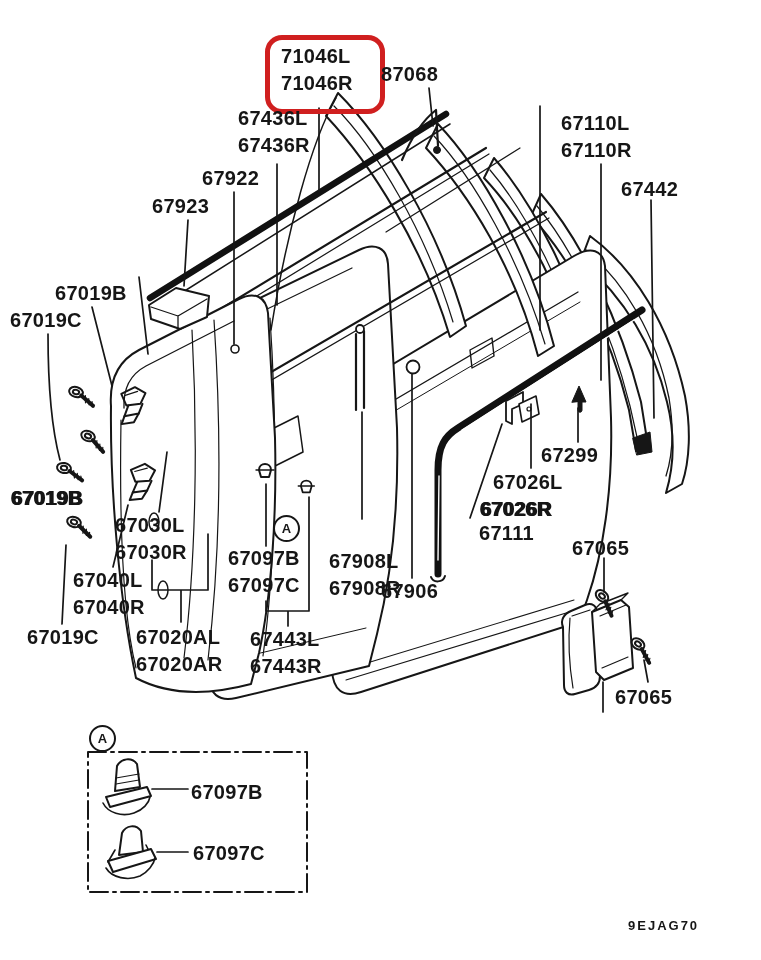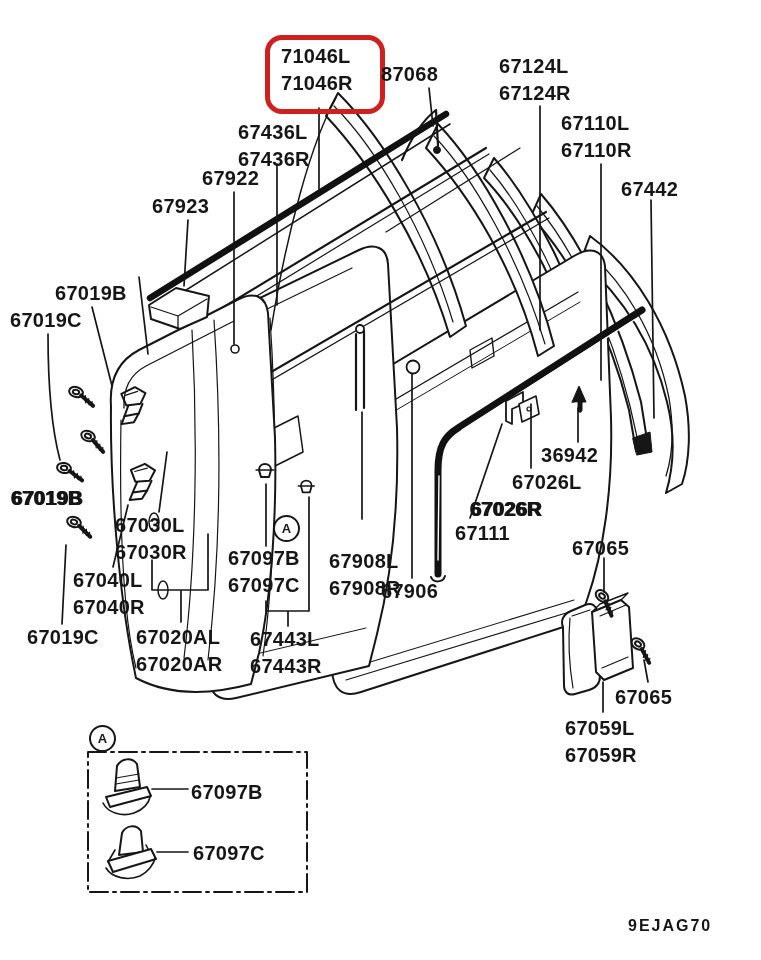--- a/index.html
+++ b/index.html
@@ -6,21 +6,21 @@
   .page{
     position:relative;width:761px;height:960px;background:#ffffff;
     font-family:"Liberation Sans", sans-serif;color:#161616;overflow:hidden;margin:0 auto;
   }
   .art{position:absolute;left:0;top:0;}
   .lbl{
     position:absolute;font-weight:700;font-size:20px;line-height:27px;
     letter-spacing:0.3px;white-space:pre-line;color:#161616;
   }
   .dbl{text-shadow:1px 0 0 #161616,-0.6px 0 0 #161616;}
-  .code{font-size:16px;line-height:15px;letter-spacing:2px;font-weight:700;text-align:center;}
+  .code{font-size:13px;line-height:15px;letter-spacing:2px;font-weight:700;text-align:center;}
   .hl{
     position:absolute;left:265px;top:35px;width:110px;height:69px;
     border:5px solid #d01f1f;border-radius:17px;
   }
   .marker{
     position:absolute;width:23px;height:23px;border:2px solid #161616;border-radius:50%;
     display:flex;align-items:center;justify-content:center;
     font-size:13px;font-weight:700;background:#fff;
   }
 </style>
@@ -197,54 +197,50 @@
       </g>
       <path d="M152,789 H188 M157,852 H188" stroke-width="1.7"></path>
     </g>
   </svg>
 
   <div class="hl" style="border-color: rgb(208, 31, 31);"></div>
 
   <div class="lbl" style="left:281px;top:43px">71046L
 71046R</div>
   <div class="lbl" style="left:381px;top:61px">87068</div>
-  <div class="lbl" style="left:499px;top:53px">67124L
-67124R</div>
   <div class="lbl" style="left:561px;top:110px">67110L
 67110R</div>
   <div class="lbl" style="left:621px;top:176px">67442</div>
-  <div class="lbl" style="left:238px;top:119px">67436L
+  <div class="lbl" style="left:238px;top:105px">67436L
 67436R</div>
   <div class="lbl" style="left:202px;top:165px">67922</div>
   <div class="lbl" style="left:152px;top:193px">67923</div>
   <div class="lbl" style="left:55px;top:280px">67019B</div>
   <div class="lbl" style="left:10px;top:307px">67019C</div>
   <div class="lbl dbl" style="left:11px;top:485px">67019B</div>
   <div class="lbl" style="left:115px;top:512px">67030L
 67030R</div>
   <div class="lbl" style="left:73px;top:567px">67040L
 67040R</div>
   <div class="lbl" style="left:27px;top:624px">67019C</div>
   <div class="lbl" style="left:136px;top:624px">67020AL
 67020AR</div>
   <div class="lbl" style="left:228px;top:545px">67097B
 67097C</div>
   <div class="lbl" style="left:250px;top:626px">67443L
 67443R</div>
   <div class="lbl" style="left:329px;top:548px">67908L
 67908R</div>
   <div class="lbl" style="left:381px;top:578px">67906</div>
-  <div class="lbl" style="left:455px;top:520px">67111</div>
-  <div class="lbl" style="left:512px;top:469px">67026L</div>
-  <div class="lbl dbl" style="left:470px;top:496px">67026R</div>
-  <div class="lbl" style="left:541px;top:442px">36942</div>
+  <div class="lbl" style="left:479px;top:520px">67111</div>
+  <div class="lbl" style="left:493px;top:469px">67026L</div>
+  <div class="lbl dbl" style="left:480px;top:496px">67026R</div>
+  <div class="lbl" style="left:541px;top:442px">67299</div>
   <div class="lbl" style="left:572px;top:535px">67065</div>
   <div class="lbl" style="left:615px;top:684px">67065</div>
-  <div class="lbl" style="left:565px;top:715px">67059L
-67059R</div>
   <div class="lbl" style="left:191px;top:779px">67097B</div>
   <div class="lbl" style="left:193px;top:840px">67097C</div>
 
   <div class="marker" style="left:273px;top:515px">A</div>
   <div class="marker" style="left:89px;top:725px">A</div>
 
   <div class="lbl code" style="left:628px;top:918px">9EJAG70</div>
 </div>
 
 </body></html>

